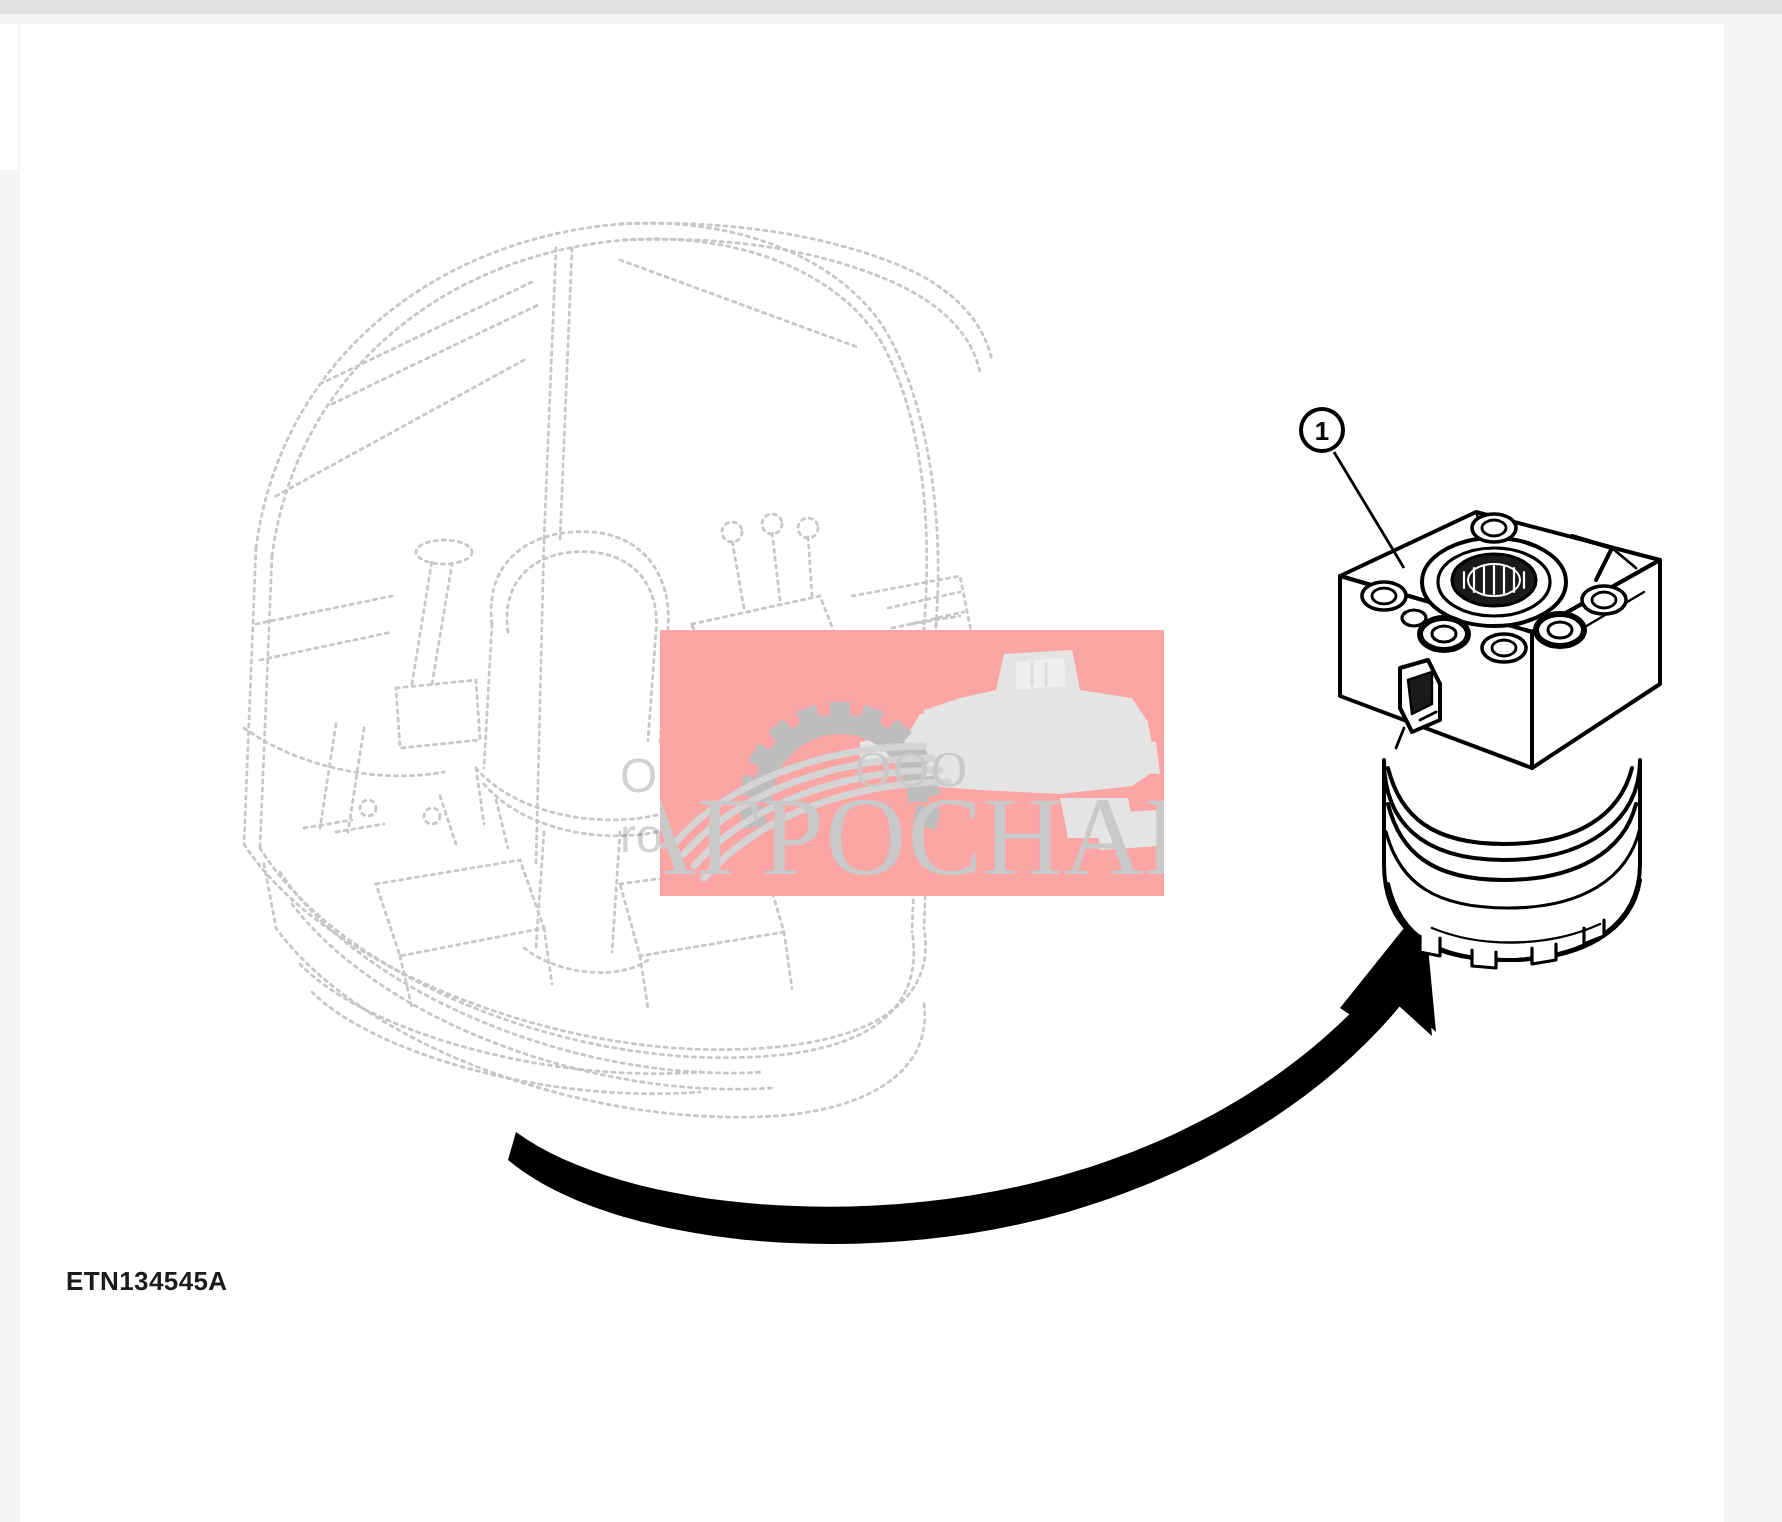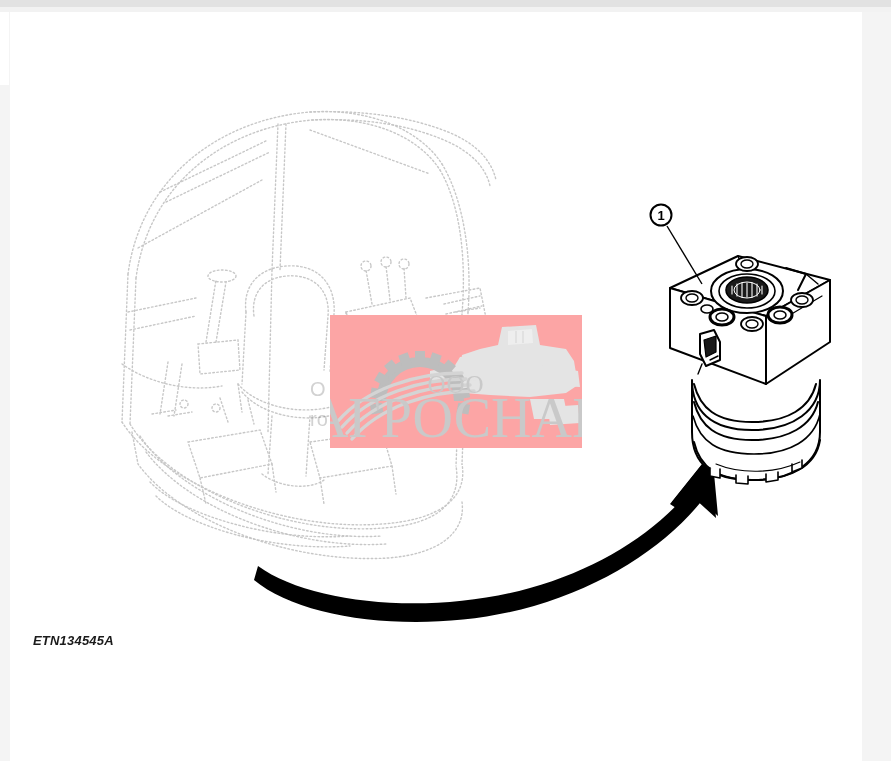--- a/index.html
+++ b/index.html
@@ -109,30 +109,29 @@
   #caption {
     position: absolute;
     left: 23px;
     top: 621px;
     font-family: "Liberation Sans", sans-serif;
     font-size: 13px;
     font-weight: bold;
     color: #1b1b1b;
     letter-spacing: 0.2px;
     white-space: nowrap;
-    font-style: italic;
   }
 
   
   #faint-text {
     position: absolute;
     left: 300px;
     top: 362px;
     font-family: "Liberation Sans", sans-serif;
-    font-size: 20px;
+    font-size: 24px;
     color: #d2d2d2;
     line-height: 30px;
     white-space: pre;
   }
 </style>
 </head>
 <body>
 
 <div id="page-frame">
 

